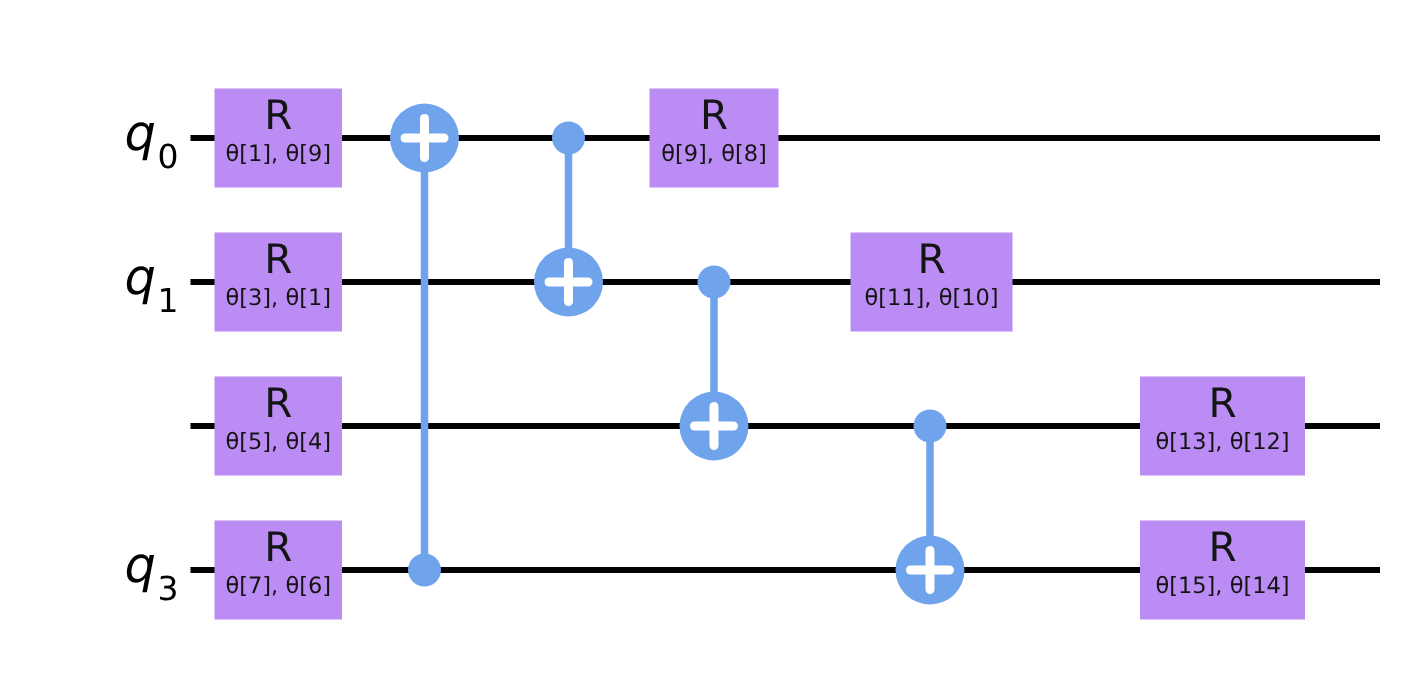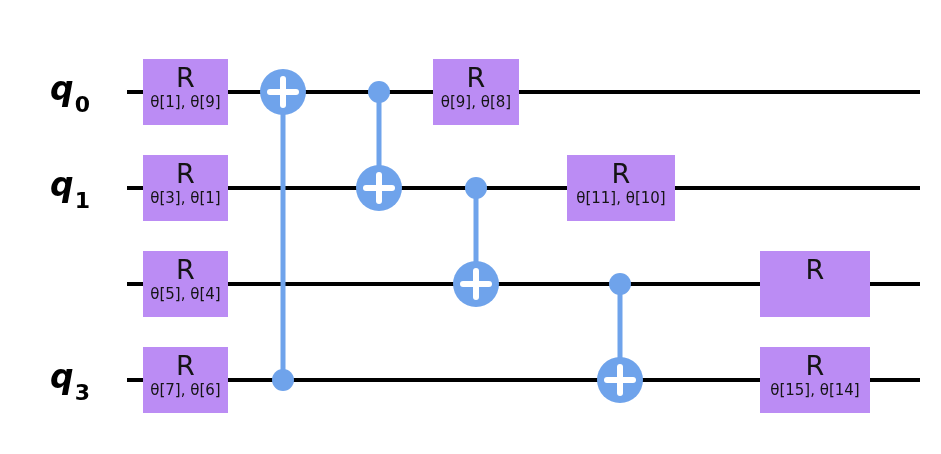--- a/index.html
+++ b/index.html
@@ -12,28 +12,27 @@
   }
   .wire{
     position:absolute;
     left:127px;width:793px;height:4px;
     background:#000000;
     z-index:1;
   }
   .qlabel{
     position:absolute;
     left:50px;width:68px;
-    text-align:left;
+    text-align:right;
     transform:translateY(-50%);
     font-style:italic;
     font-size:33px;
     color:#000000;
     z-index:2;
     line-height:1;
-    font-weight:bold;
   }
   .qlabel sub{
     font-size:22px;
     font-style:normal;
     position:relative;
     top:4px;
     left:1px;
   }
   .connector{
     position:absolute;
@@ -146,19 +145,20 @@
     <div class="rparams">θ[9], θ[8]</div>
   </div>
 
   <div class="rgate" style="left:567px;top:155px;width:108px">
     <div class="rname">R</div>
     <div class="rparams">θ[11], θ[10]</div>
   </div>
 
   <div class="rgate" style="left:760px;top:251px;width:110px">
     <div class="rname">R</div>
+    <div class="rparams">θ[13], θ[12]</div>
   </div>
   <div class="rgate" style="left:760px;top:347px;width:110px">
     <div class="rname">R</div>
     <div class="rparams">θ[15], θ[14]</div>
   </div>
 
 </div>
 
 </body></html>

